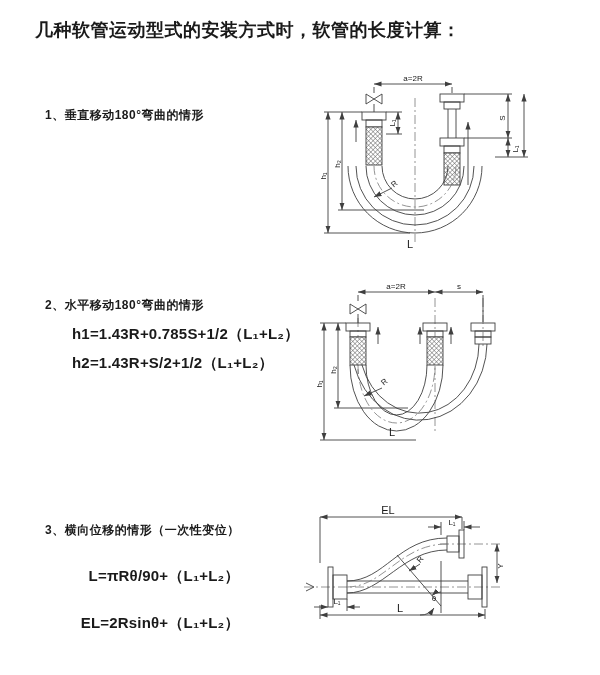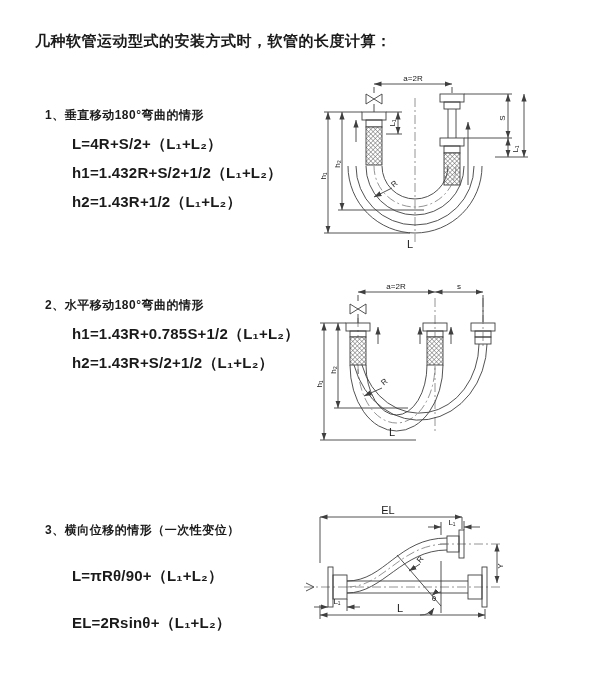--- a/index.html
+++ b/index.html
@@ -1,52 +1,47 @@
 <!DOCTYPE html>
 <html><head>
 <meta charset="utf-8">
 <style>
   html,body{margin:0;padding:0;}
   body{
     width:600px;height:675px;background:#ffffff;position:relative;overflow:hidden;
     font-family:"Liberation Sans","DejaVu Sans",sans-serif;color:#1a1a1a;
   }
   .page{position:absolute;inset:0;background:#fff;}
-  .doc-title{position:absolute;left:35px;top:32px;font-size:15px;font-weight:bold;letter-spacing:0.5px;}
+  .doc-title{position:absolute;left:35px;top:18px;font-size:18px;font-weight:bold;letter-spacing:0.5px;}
   .section{position:absolute;left:45px;}
   .sec-heading{font-size:12px;font-weight:bold;letter-spacing:0.5px;white-space:nowrap;}
   .formulas{list-style:none;margin:11px 0 0 0;padding:0 0 0 27px;}
   .formulas li{font-size:15px;font-weight:bold;margin-bottom:10px;white-space:nowrap;letter-spacing:0.2px;}
   #sec1{top:107px;}
   #sec2{top:297px;}
-  #sec3{top:522px;}
+  #sec3{top:522px;text-align:right;}
   #sec3 .formulas li{margin-bottom:11px;margin-top:28px;}
   svg{position:absolute;}
   #dia1{left:312px;top:70px;}
   #dia2{left:312px;top:282px;}
   #dia3{left:300px;top:503px;}
   .ln{stroke:#3f3f3f;stroke-width:0.9;fill:none;}
   .cl{stroke:#787878;stroke-width:0.8;fill:none;stroke-dasharray:9 3 2 3;}
   .dim{font-size:8px;fill:#1a1a1a;stroke:none;font-family:"Liberation Sans","DejaVu Sans",sans-serif;}
   .dim-big{font-size:11px;fill:#1a1a1a;stroke:none;font-family:"Liberation Sans","DejaVu Sans",sans-serif;}
 </style>
 </head>
 <body>
 
 <div class="page">
 
   <div class="doc-title">几种软管运动型式的安装方式时，软管的长度计算：</div>
 
   <div class="section" id="sec1">
     <div class="sec-heading">1、垂直移动180°弯曲的情形</div>
-    <ul class="formulas">
-      <li>L=4R+S/2+（L₁+L₂）</li>
-      <li>h1=1.432R+S/2+1/2（L₁+L₂）</li>
-      <li>h2=1.43R+1/2（L₁+L₂）</li>
-    </ul>
   </div>
 
   <div class="section" id="sec2">
     <div class="sec-heading">2、水平移动180°弯曲的情形</div>
     <ul class="formulas">
       <li>h1=1.43R+0.785S+1/2（L₁+L₂）</li>
       <li>h2=1.43R+S/2+1/2（L₁+L₂）</li>
     </ul>
   </div>
 

